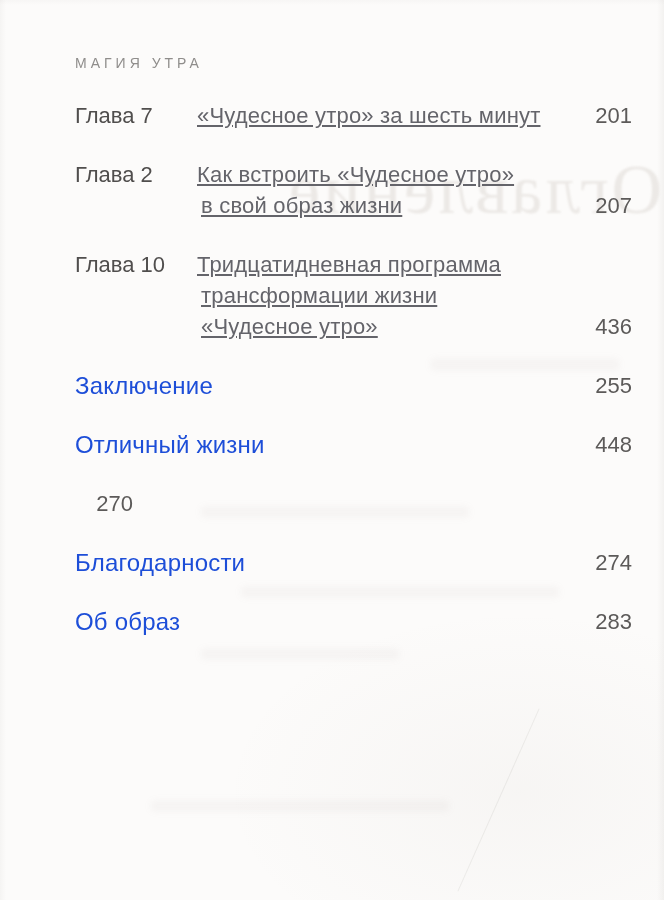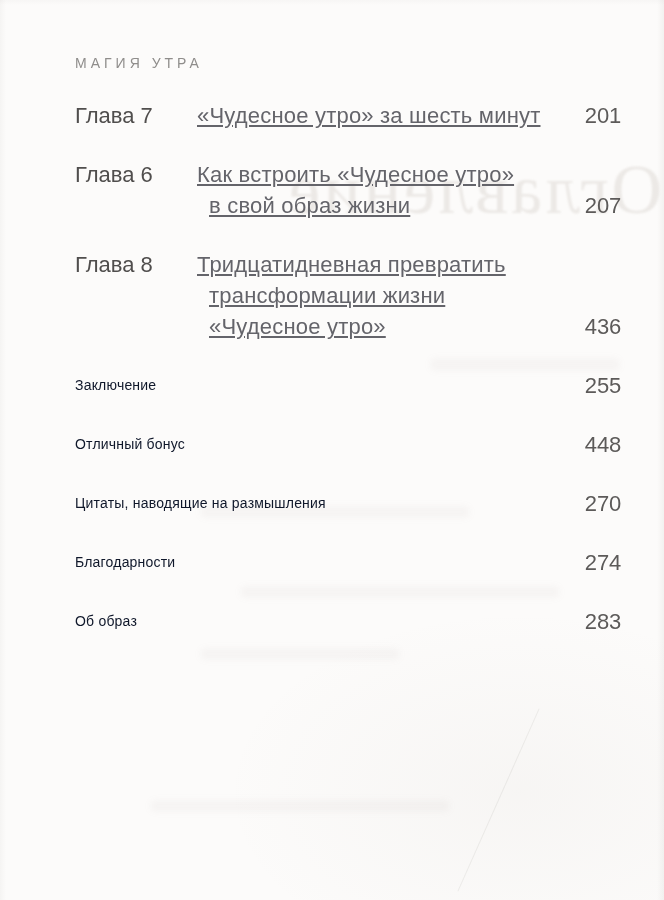--- a/index.html
+++ b/index.html
@@ -89,36 +89,36 @@
   .col-title {
     flex: 1;
     min-width: 0;
     font-size: 22px;
     line-height: 31px;
     color: #64646a;
     letter-spacing: 0.2px;
     text-decoration: underline;
   }
   .title-line { white-space: nowrap; }
-  .title-line + .title-line { margin-left: 12px; }
+  .title-line + .title-line { margin-left: 4px; }
   .col-page {
     flex: none;
     width: 58px;
     align-self: flex-end;
-    text-align: center;
+    text-align: right;
     font-size: 22px;
     line-height: 31px;
     color: #5c5a59;
   }
 
   .section-row .col-label {
     flex: 1;
-    font-size: 14px;
+    font-size: 24px;
     line-height: 31px;
-    color: #0f172a;
+    color: #1d4ed8;
     letter-spacing: 0.2px;
     white-space: nowrap;
   }
 </style>
 </head>
 <body>
 
 <div class="page">
 
   <div class="ghost-heading">Оглавление</div>
@@ -135,51 +135,50 @@
 
     <div class="row">
       <div class="col-chapter">Глава 7</div>
       <div class="col-title">
         <div class="title-line">«Чудесное утро» за шесть минут</div>
       </div>
       <div class="col-page">201</div>
     </div>
 
     <div class="row">
-      <div class="col-chapter">Глава 6</div>
+      <div class="col-chapter">Глава 2</div>
       <div class="col-title">
         <div class="title-line">Как встроить «Чудесное утро»</div>
         <div class="title-line">в свой образ жизни</div>
       </div>
       <div class="col-page">207</div>
     </div>
 
 
     <div class="row">
-      <div class="col-chapter">Глава 8</div>
+      <div class="col-chapter">Глава 10</div>
       <div class="col-title">
-        <div class="title-line">Тридцатидневная превратить</div>
+        <div class="title-line">Тридцатидневная программа</div>
         <div class="title-line">трансформации жизни</div>
         <div class="title-line">«Чудесное утро»</div>
       </div>
       <div class="col-page">436</div>
     </div>
 
     <div class="row section-row">
       <div class="col-label">Заключение</div>
       <div class="col-page">255</div>
     </div>
 
     <div class="row section-row">
-      <div class="col-label">Отличный бонус</div>
+      <div class="col-label">Отличный жизни</div>
       <div class="col-page">448</div>
     </div>
 
     <div class="row section-row">
-      <div class="col-label">Цитаты, наводящие на размышления</div>
       <div class="col-page">270</div>
     </div>
 
     <div class="row section-row">
       <div class="col-label">Благодарности</div>
       <div class="col-page">274</div>
     </div>
 
     <div class="row section-row">
       <div class="col-label">Об образ</div>

